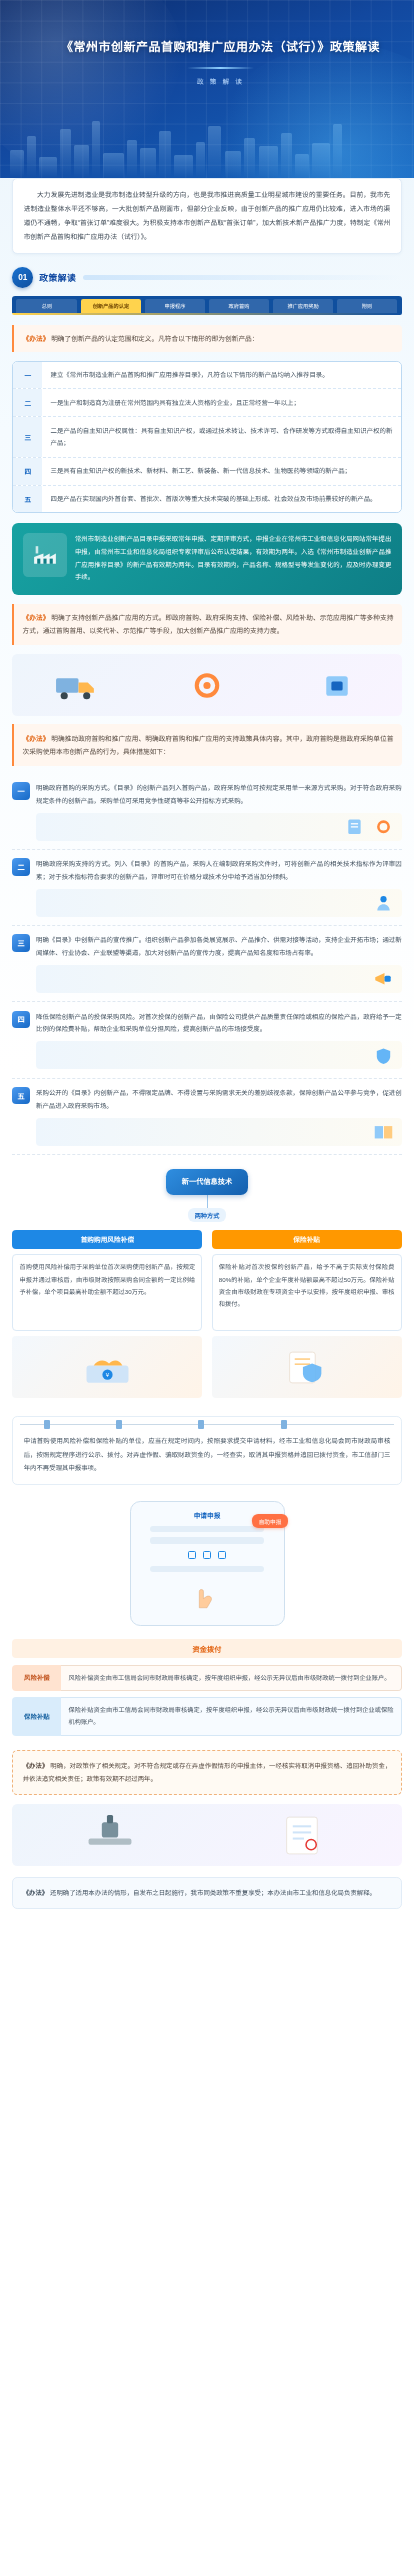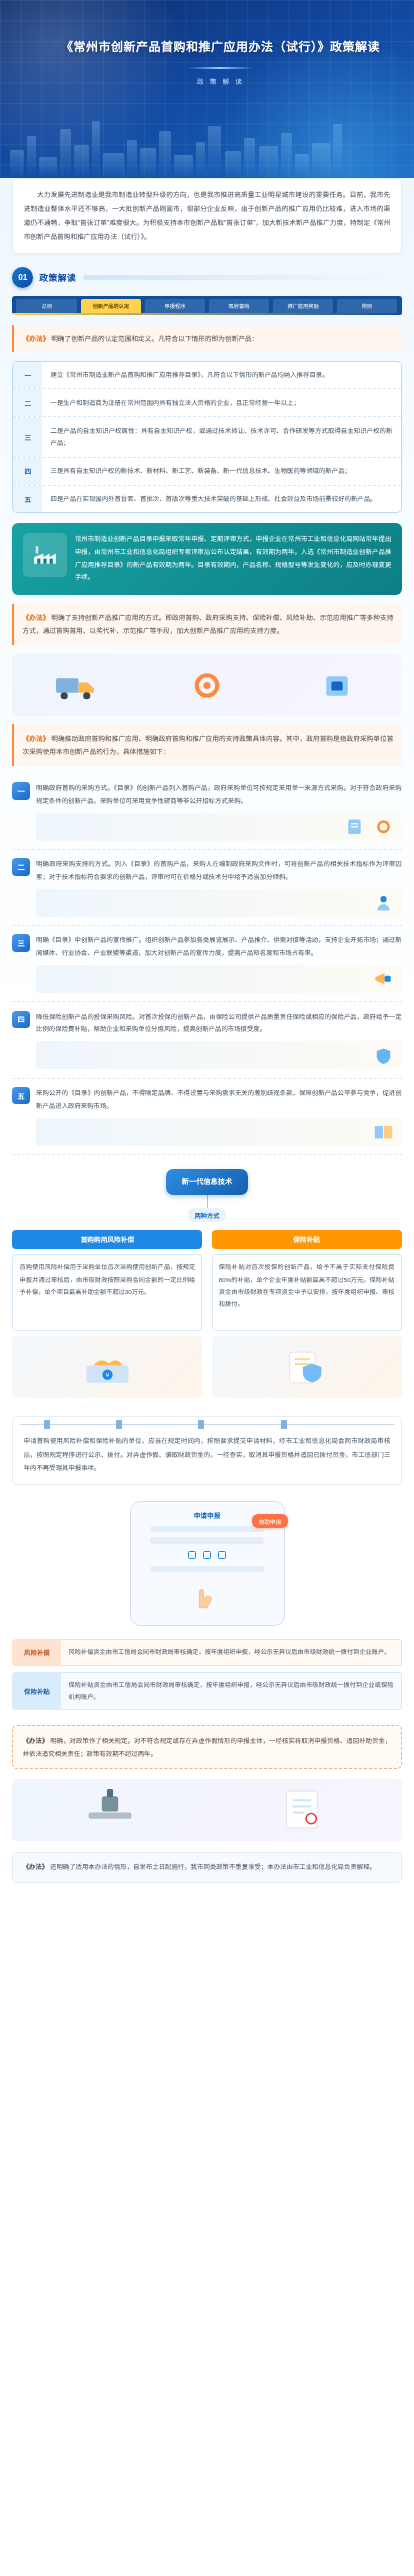--- a/index.html
+++ b/index.html
@@ -678,20 +678,21 @@
         <span class="form-check"></span>
       </div>
       <div class="form-line"></div>
       <svg width="46" height="36" viewBox="0 0 90 70" aria-hidden="true" style="margin:3.1px auto 0 auto">
         <path d="M30 60V28c0-5 8-5 8 0v14l6-4c6-3 12 2 9 8l-8 14z" fill="#ffcc9c" stroke="#e0a877"></path>
       </svg>
     </div>
   </div>
 
   <div class="tbl">
+    <div class="tbl-title">资金拨付</div>
     <div class="tbl-row">
       <div class="tbl-key">风险补偿</div>
       <div class="tbl-val">风险补偿资金由市工信局会同市财政局审核确定，按年度组织申报，经公示无异议后由市级财政统一拨付到企业账户。</div>
     </div>
     <div class="tbl-row">
       <div class="tbl-key blue">保险补贴</div>
       <div class="tbl-val blue">保险补贴资金由市工信局会同市财政局审核确定，按年度组织申报，经公示无异议后由市级财政统一拨付到企业或保险机构账户。</div>
     </div>
   </div>
 

